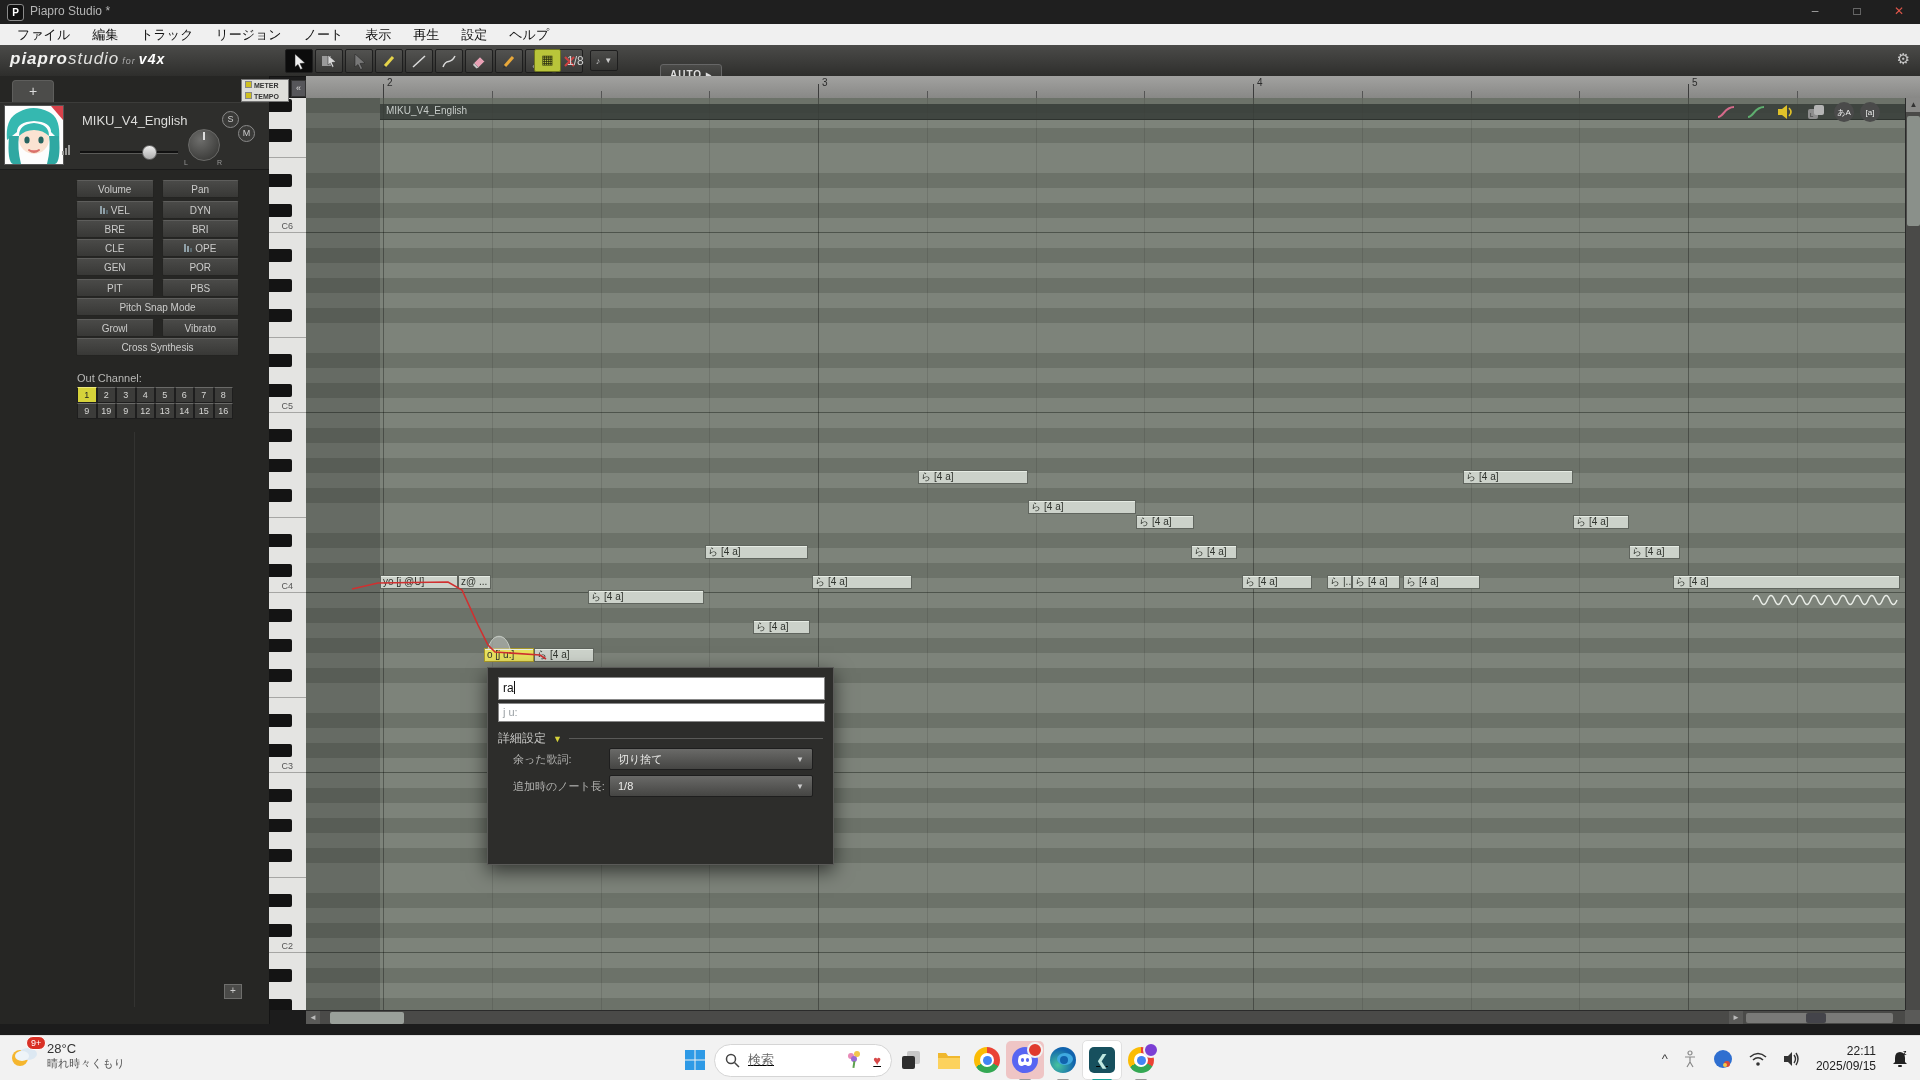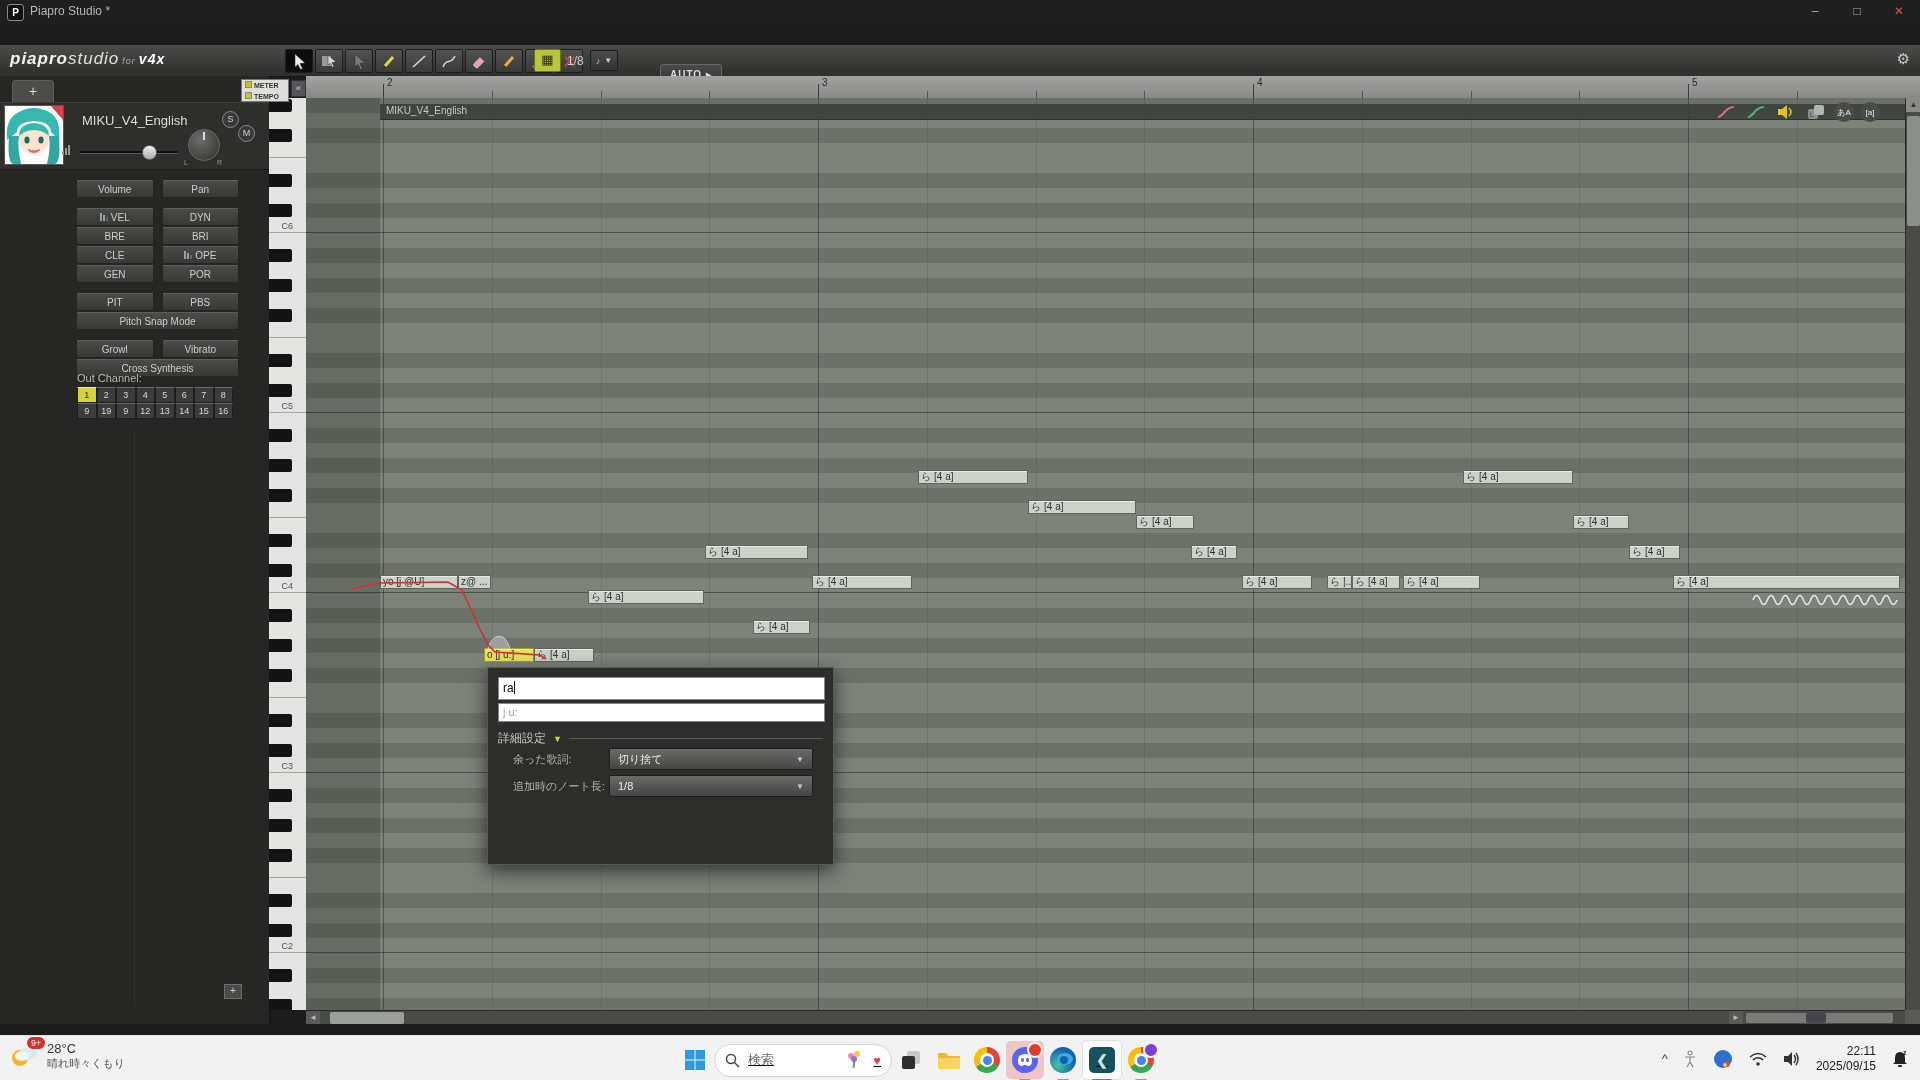--- a/index.html
+++ b/index.html
@@ -66,21 +66,21 @@
     border-bottom:1px solid #5a5a58;}
   #vol-thumb{position:absolute;left:62px;top:-6px;width:13px;height:13px;border-radius:50%;
     background:linear-gradient(#ededed,#adadad);border:1px solid #666;}
   #pan-knob{position:absolute;left:188px;top:26px;width:30px;height:30px;border-radius:50%;
     background:radial-gradient(circle at 38% 32%,#6e6e6c,#2e2e2c);border:1px solid #6a6a68;}
   #pan-pointer{position:absolute;left:14px;top:2px;width:2px;height:8px;background:#ddd;}
   .pan-lbl{position:absolute;top:56px;font-size:7px;color:#999;}
 
   #ctl{position:absolute;left:76px;top:104px;width:163px;}
   .ctl-row{display:flex;gap:8px;margin-bottom:1px;}
-  .ctl-row.gap{margin-top:10px;}
+  .ctl-row.gap{margin-top:3px;}
   .ctl-btn{flex:1;height:16px;background:linear-gradient(#4a4a48,#383836);border:1px solid #242422;
     border-top-color:#5e5e5c;border-radius:2px;color:#cccccb;font-size:10px;text-align:center;
     line-height:15px;white-space:nowrap;overflow:hidden;display:flex;align-items:center;justify-content:center;gap:3px;}
   .meter-ico{display:inline-flex;align-items:flex-end;gap:1px;height:8px;}
   .meter-ico i{display:block;width:2px;background:#8fa0a8;}
   .meter-ico i:nth-child(1){height:8px}.meter-ico i:nth-child(2){height:6px}.meter-ico i:nth-child(3){height:4px;background:#5a6a70}
 
   #out-label{position:absolute;left:77px;top:296px;font-size:11px;color:#b8b8b6;}
   #channels{position:absolute;left:77px;top:311px;width:164px;display:flex;flex-wrap:wrap;}
   .ch{width:19.5px;height:16px;background:#3c3c3a;border:1px solid #1e1e1e;border-top-color:#6a6a68;
@@ -198,20 +198,31 @@
 <div id="app">
 
   <div id="titlebar">
     <div id="app-icon">P</div>
     <div id="win-title">Piapro Studio *</div>
     <div class="win-btn" style="right:84px;">–</div>
     <div class="win-btn" style="right:42px;">□</div>
     <div class="win-btn" id="btn-close" style="right:0;">✕</div>
   </div>
 
+  <div id="menubar">
+      <div class="menu-item">ファイル</div>
+      <div class="menu-item">編集</div>
+      <div class="menu-item">トラック</div>
+      <div class="menu-item">リージョン</div>
+      <div class="menu-item">ノート</div>
+      <div class="menu-item">表示</div>
+      <div class="menu-item">再生</div>
+      <div class="menu-item">設定</div>
+      <div class="menu-item">ヘルプ</div>
+    </div>
 
   <div id="toolbar">
     <div id="logo">
       <span>piapro</span><span class="lt">studio</span><span class="sm">for</span><span class="pr">v4x</span>
     </div>
     <div id="tools">
         <div class="tool-btn sel">
           <svg width="18" height="19" viewBox="0 0 18 19">
             <polygon points="5,2 15,11 10,11.5 12.5,16.5 10.5,17.5 8,12.5 5,15" fill="#f0f0f0" stroke="#222" stroke-width="0.5"></polygon>
           </svg>

